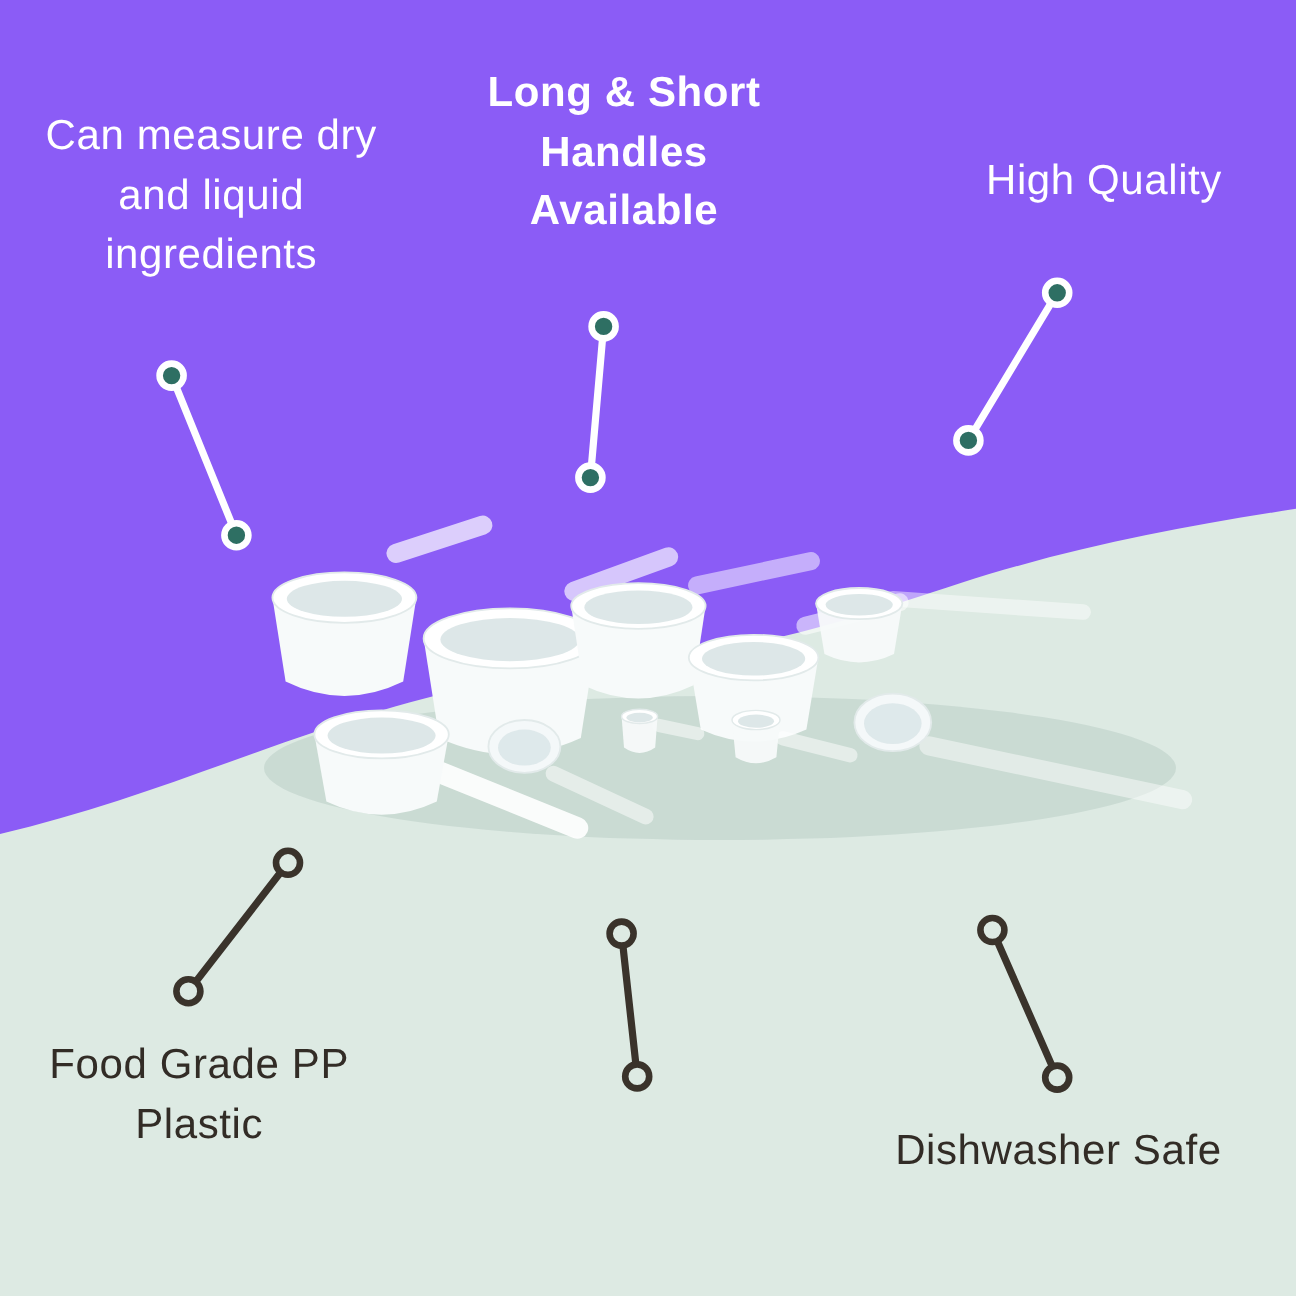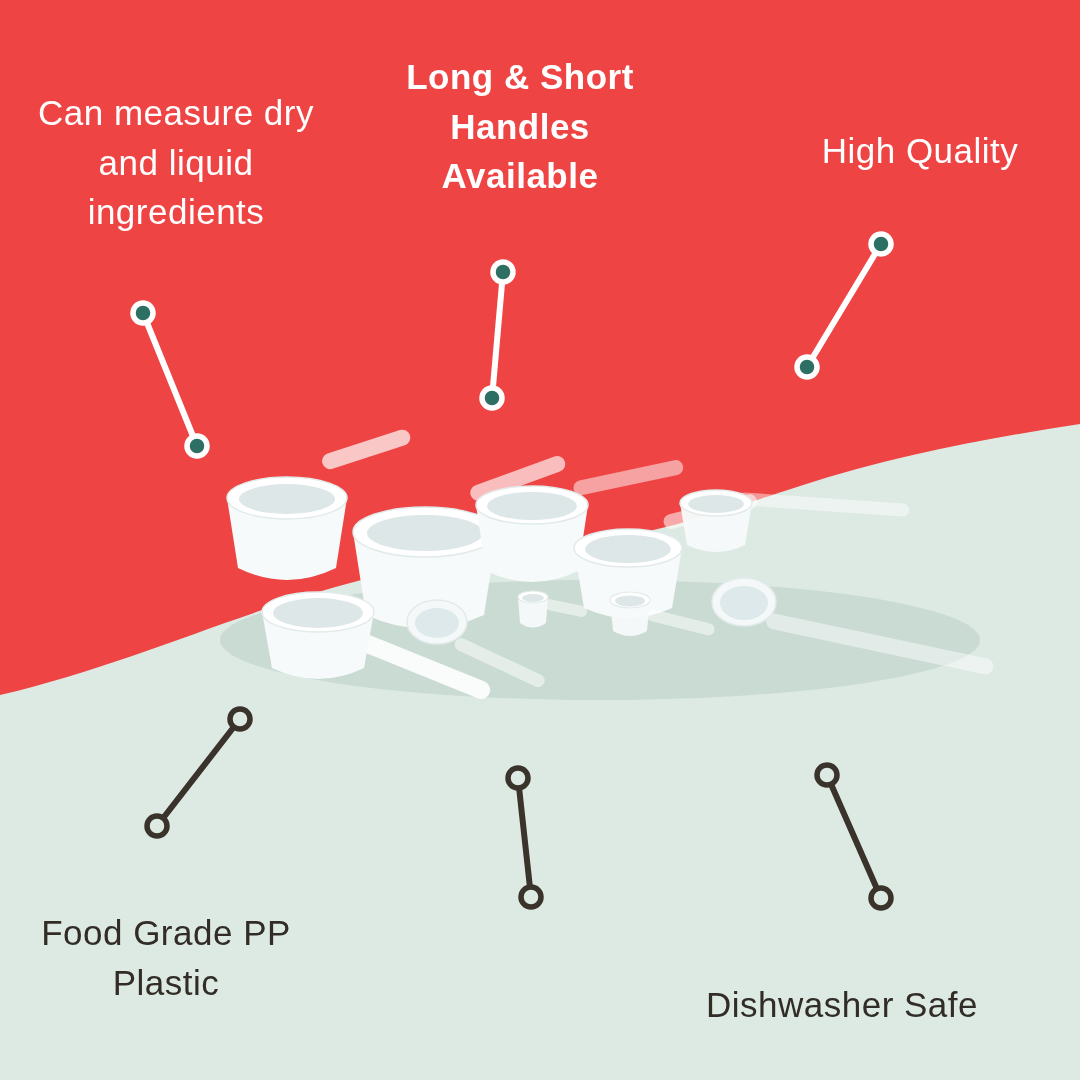--- a/index.html
+++ b/index.html
@@ -6,46 +6,46 @@
     margin: 0;
     padding: 0;
     background: #9aa5a0;
     font-family: "Liberation Sans", sans-serif;
   }
   .canvas {
     position: relative;
     width: 1080px;
     height: 1080px;
     margin: 0 auto;
-    background: #ef4444;
+    background: #8b5cf6;
     overflow: hidden;
   }
   svg.layer {
     position: absolute;
     left: 0;
     top: 0;
   }
   .callout {
     position: absolute;
     text-align: center;
     font-size: 35px;
     line-height: 1.42;
     letter-spacing: 0.5px;
     white-space: pre-line;
     font-weight: 400;
   }
   .callout.light { color: #FFFFFF; }
-  .callout.dark  { color: #322C26; margin-top: 46px; }
+  .callout.dark  { color: #322C26; }
 
   .callout-measure    { left: 8px;   top: 88px;  width: 336px; }
   .callout-handles    { left: 368px; top: 52px;  width: 304px; font-weight: bold; }
   .callout-quality    { left: 768px; top: 126px; width: 304px; }
   .callout-foodgrade  { left: 10px;  top: 862px; width: 312px; }
   .callout-versatile  { left: 352px; top: 956px; width: 380px; }
-  .callout-dishwasher { left: 660px; top: 934px; width: 364px; }
+  .callout-dishwasher { left: 700px; top: 934px; width: 364px; }
 </style>
 </head>
 <body>
 
 <div class="canvas">
 
   <svg class="layer" width="1080" height="1080" viewBox="0 0 1080 1080" aria-hidden="true">
     <path d="M0,695 C170,655 300,578 480,558 C640,541 695,520 800,486 C900,454 990,438 1080,424 L1080,1080 L0,1080 Z" fill="#DDEAE3"></path>
   </svg>
 

